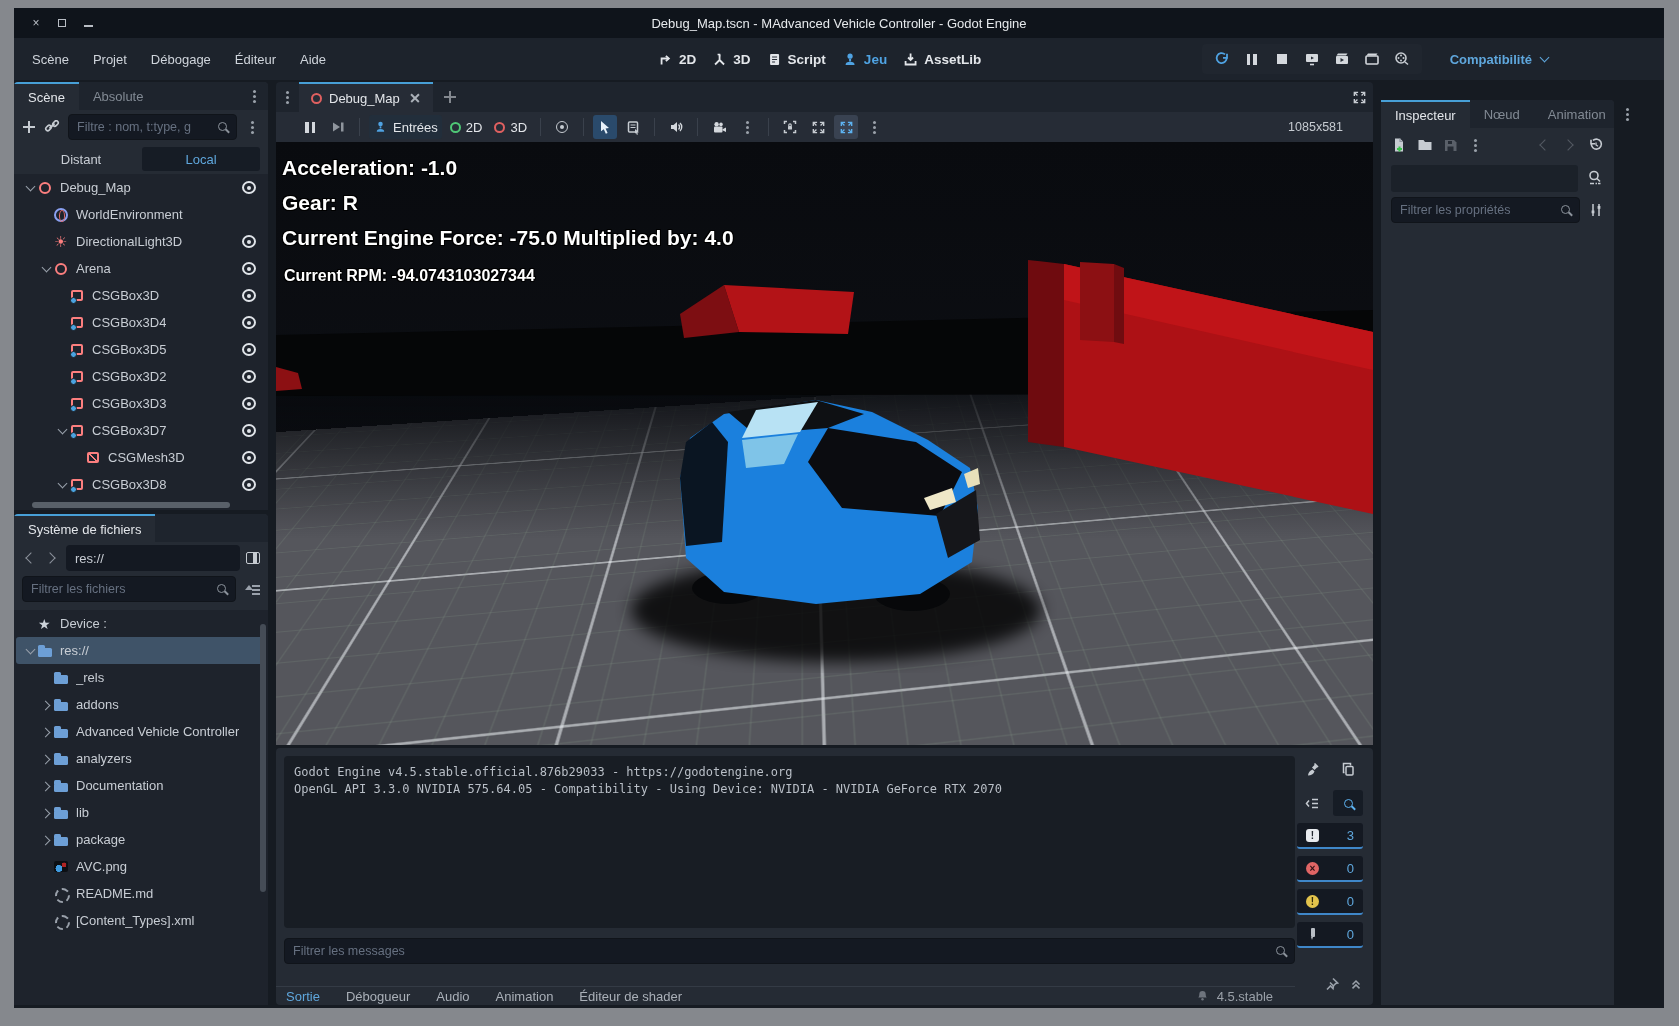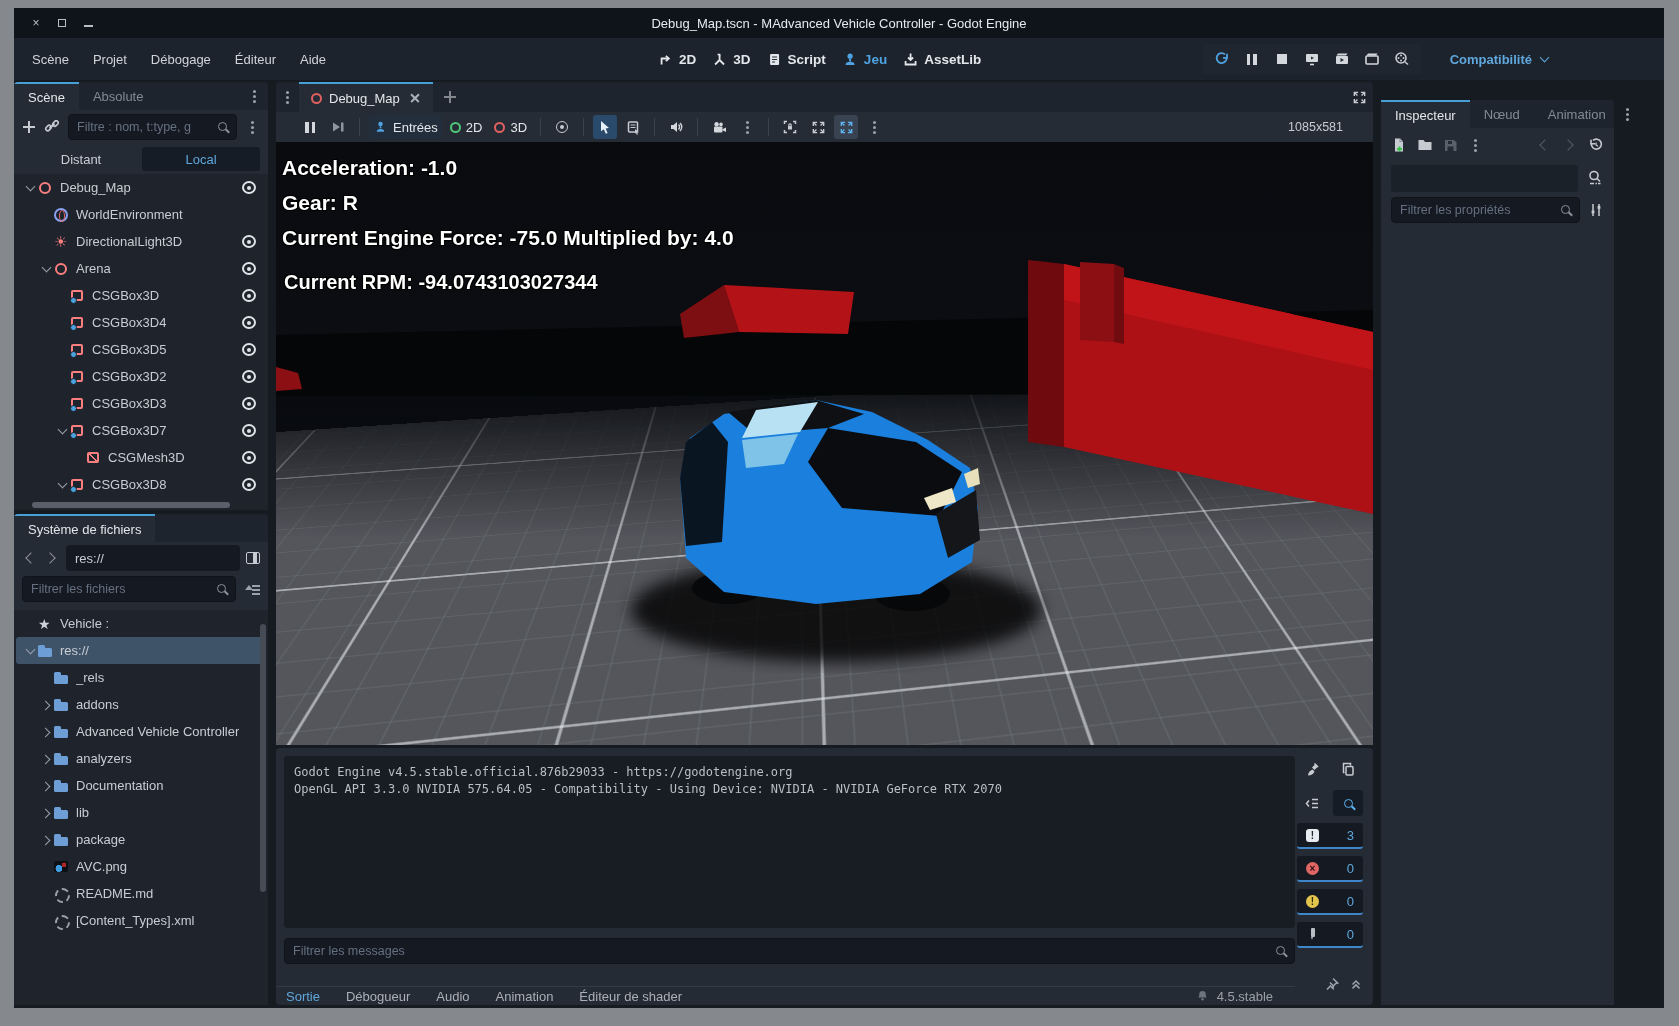--- a/index.html
+++ b/index.html
@@ -133,21 +133,21 @@
     repeating-linear-gradient(0deg,rgba(150,175,150,.16) 0 1px,transparent 1px 30px),
     repeating-linear-gradient(90deg,rgba(150,175,150,.16) 0 1px,transparent 1px 30px),
     repeating-linear-gradient(0deg,rgba(238,242,246,.55) 0 2px,transparent 2px 152px),
     repeating-linear-gradient(90deg,rgba(238,242,246,.55) 0 2px,transparent 2px 152px);
     transform:perspective(900px) rotateX(62deg) rotateZ(-8deg);transform-origin:50% 0}
   .haze{position:absolute;left:0;right:0;top:246px;height:150px;background:linear-gradient(to bottom,rgba(8,10,14,.9),rgba(8,10,14,0))}
   .vp-svg{position:absolute;inset:0}
   .hud{position:absolute;left:6px;top:8px;color:#fff;
     text-shadow:1px 1px 0 #000,-1px 1px 0 #000,1px -1px 0 #000,-1px -1px 0 #000}
   .hud-line.big{font-size:21px;font-weight:bold;line-height:35px}
-  .hud-line.small{font-size:20px;font-weight:bold;line-height:22px;margin-top:16px;padding-left:2px}
+  .hud-line.small{font-size:16px;font-weight:bold;line-height:22px;margin-top:10px;padding-left:2px}
 
   
   .console{position:absolute;top:666px;left:0;right:0;bottom:0;background:#252b34;border-radius:4px;display:grid;grid-template-columns:1fr 78px}
   .con-main{display:flex;flex-direction:column;min-width:0}
   .log{margin:8px 0 0 8px;height:172px;background:#181d24;border-radius:4px;padding:8px 10px;font-family:"DejaVu Sans Mono",monospace;font-size:12px;line-height:17px;color:#b9bfc7;white-space:pre}
   .con-filter{margin:10px 0 12px 8px;height:28px;display:flex}
   .con-tabs{margin-top:8px;flex:1;border-top:1px solid #343b45;display:flex;align-items:center;padding:0 10px;gap:26px}
   .btab{color:#aab0b8}
   .btab.active{color:#5fa7dd}
   .ver-area{margin-left:auto;display:flex;align-items:center;gap:8px;color:#9aa0a8;padding-right:12px}
@@ -443,21 +443,21 @@
         </span>
         <span class="sorticon"></span>
       </div>
       <div class="tree fs-tree">
 
         <div class="vscroll"></div>
       <div class="t-row">
             <span class="indent" style="width: 0px;"></span>
             <span class="chev" style="visibility: hidden;"></span>
             <span class="ticon star"></span>
-            <span class="t-label">Vehicle :</span>
+            <span class="t-label">Device :</span>
           </div>
           <div class="t-row selected">
             <span class="indent" style="width: 0px;"></span>
             <span class="chev down"></span>
             <span class="ticon folder"></span>
             <span class="t-label">res://</span>
           </div>
           <div class="t-row">
             <span class="indent" style="width: 16px;"></span>
             <span class="chev" style="visibility: hidden;"></span>

